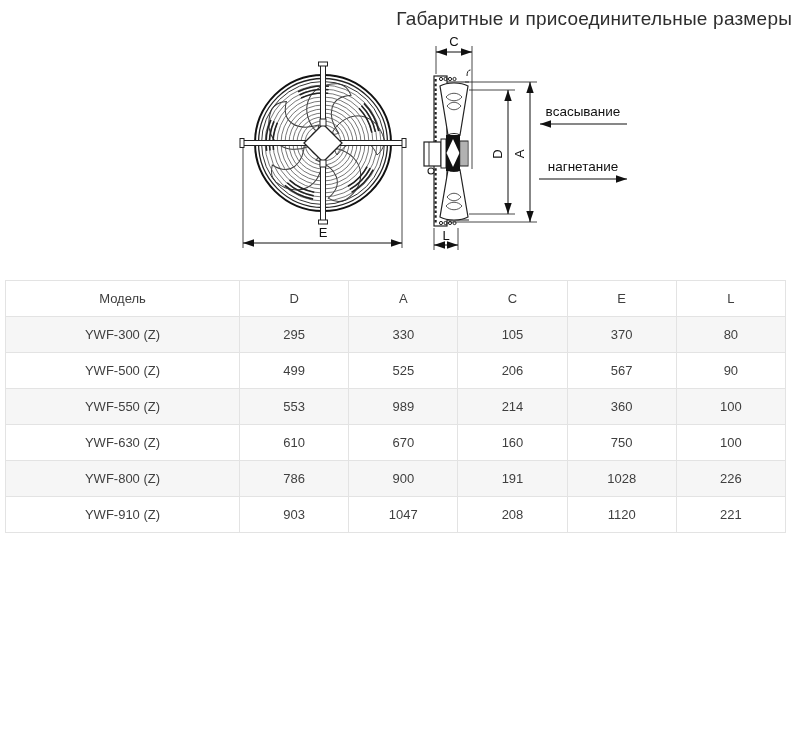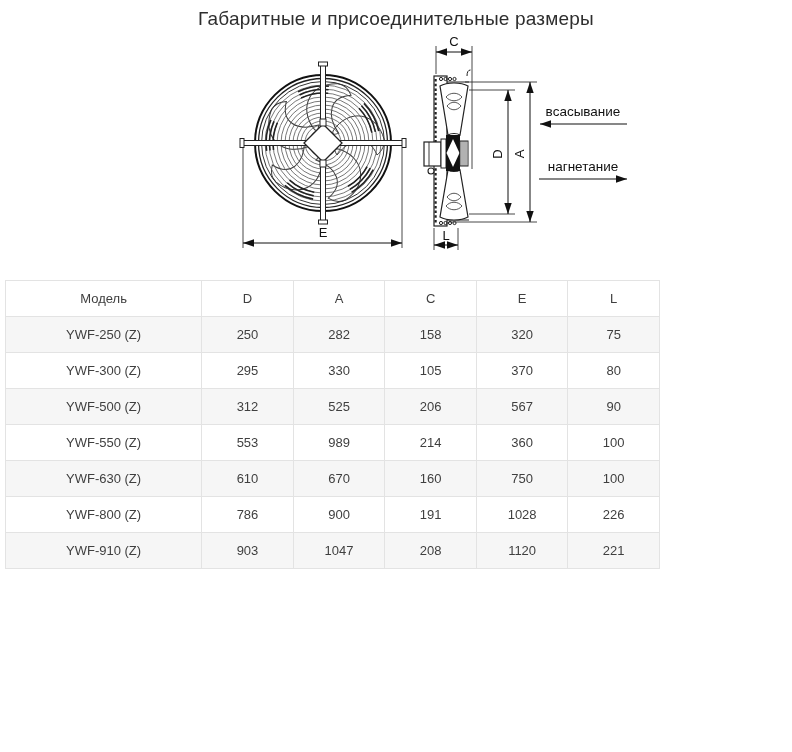--- a/index.html
+++ b/index.html
@@ -4,31 +4,31 @@
 <style>
   * { box-sizing: border-box; }
   html,body { margin:0; padding:0; background:#fff; }
   body {
     width:792px; height:752px; overflow:hidden;
     font-family:"Liberation Sans", sans-serif;
     color:#3f3f3f;
   }
   .page-title {
     margin:0; padding-top:8px;
-    text-align:center;
+    text-align:right;
     font-size:19px; font-weight:500; color:#2e2e2e;
     letter-spacing:.2px;
   }
   .diagram-wrap { position:relative; height:232px; margin-top:4px; }
   .diagram-wrap svg { position:absolute; left:231px; top:0; }
 
   table.dims {
     border-collapse:collapse;
     table-layout:fixed;
-    width:655px;
+    width:781px;
     margin:14px 0 0 5px;
     font-size:13px;
     color:#3f3f3f;
   }
   table.dims th, table.dims td {
     border:1px solid #e3e3e3;
     text-align:center;
     vertical-align:middle;
     padding:10px 4px;
     font-weight:400;
@@ -220,38 +220,30 @@
         <th>Модель</th>
         <th>D</th>
         <th>A</th>
         <th>C</th>
         <th>E</th>
         <th>L</th>
       </tr>
     </thead>
     <tbody>
       <tr>
-        <td>YWF-250 (Z)</td>
-        <td>250</td>
-        <td>282</td>
-        <td>158</td>
-        <td>320</td>
-        <td>75</td>
-      </tr>
-      <tr>
         <td>YWF-300 (Z)</td>
         <td>295</td>
         <td>330</td>
         <td>105</td>
         <td>370</td>
         <td>80</td>
       </tr>
       <tr>
         <td>YWF-500 (Z)</td>
-        <td>312</td>
+        <td>499</td>
         <td>525</td>
         <td>206</td>
         <td>567</td>
         <td>90</td>
       </tr>
       <tr>
         <td>YWF-550 (Z)</td>
         <td>553</td>
         <td>989</td>
         <td>214</td>

